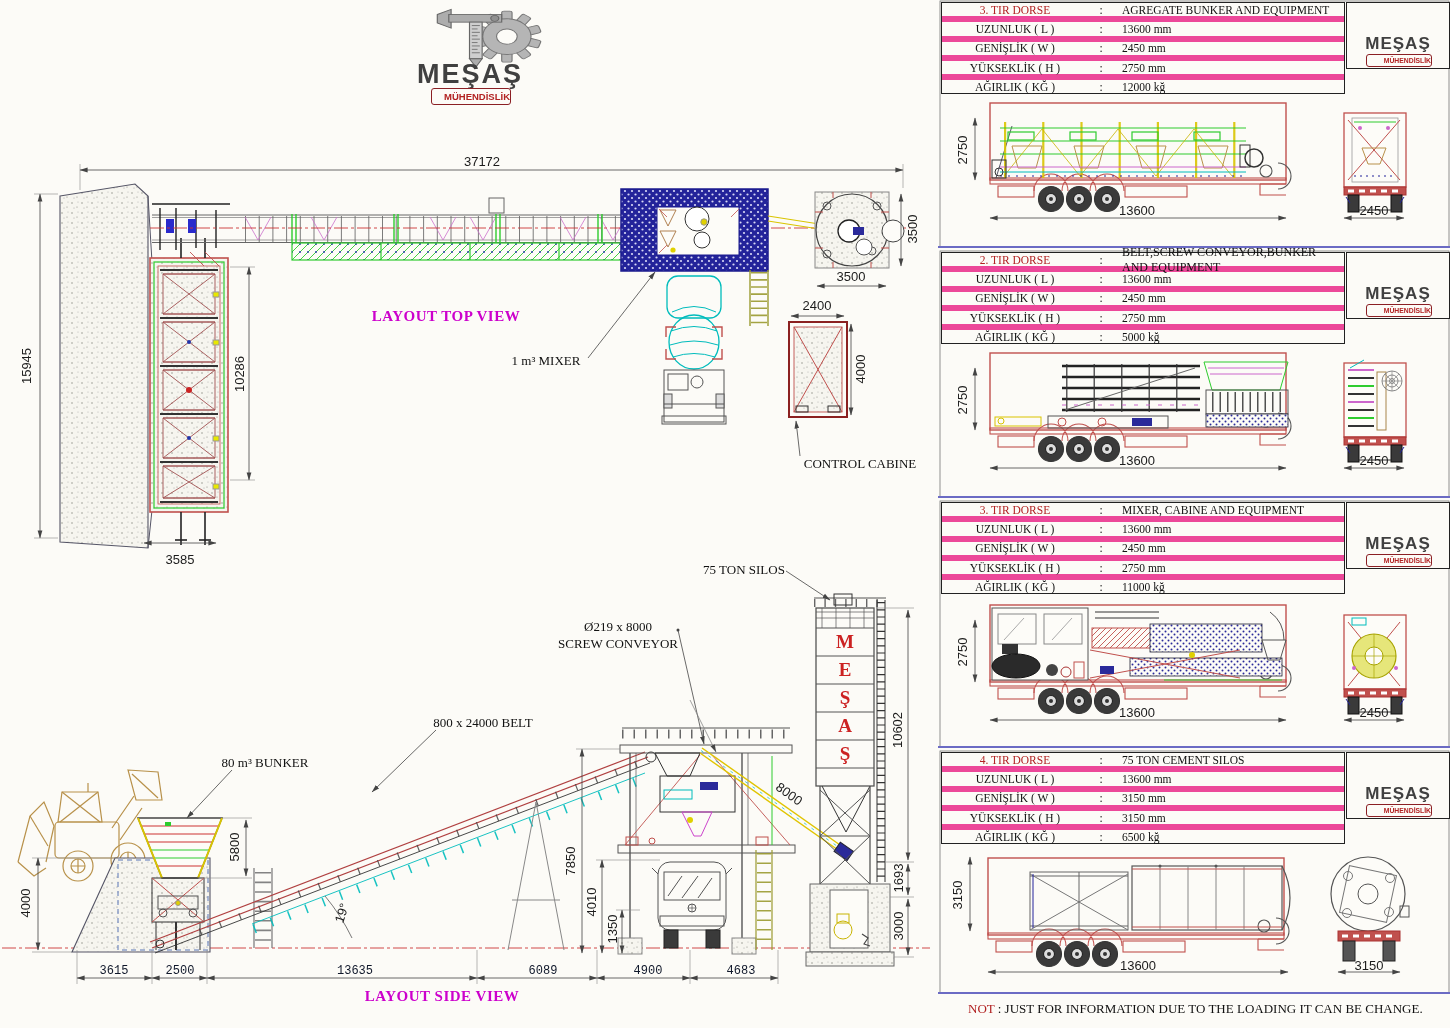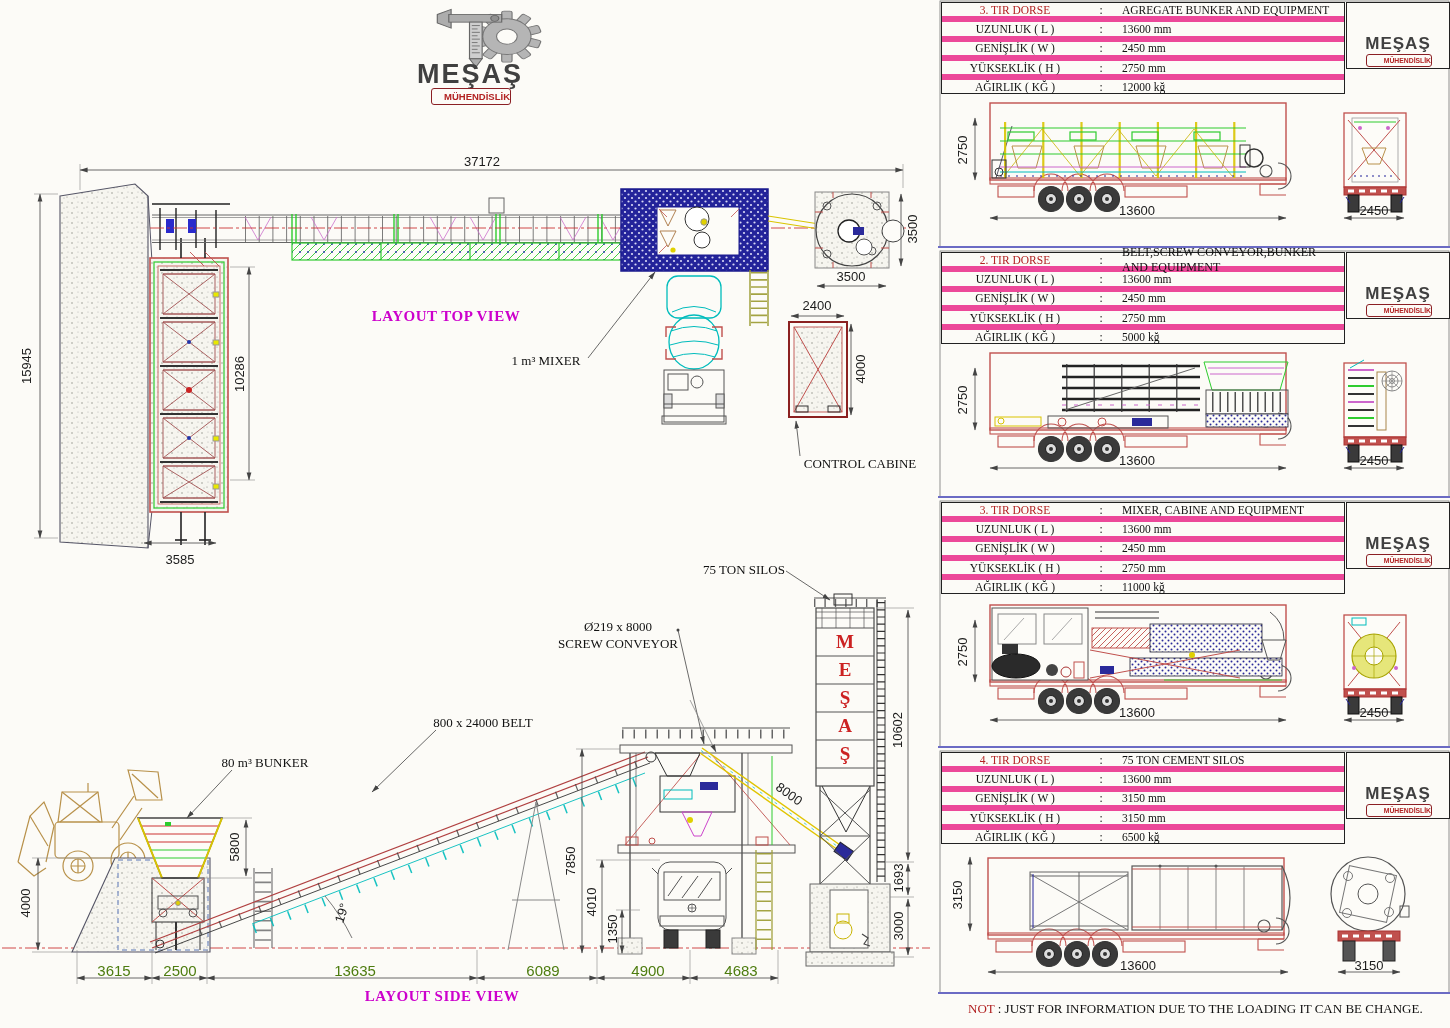--- a/index.html
+++ b/index.html
@@ -3,21 +3,21 @@
 <meta charset="utf-8">
 <style>
   html,body{margin:0;padding:0;background:#e8e8e8;}
   #root{position:relative;width:1450px;height:1028px;background:#fcfbf7;overflow:hidden;
         font-family:"Liberation Serif",serif;}
   #art{position:absolute;left:0;top:0;}
   .t{position:absolute;white-space:nowrap;line-height:1.05;}
   .c{transform:translate(-50%,-50%);}
   .cv{transform:translate(-50%,-50%) rotate(-90deg);}
   .dim{font-family:"Liberation Sans",sans-serif;font-size:13px;color:#1c1c1c;}
-  .dimb{font-family:Liberation Sans, sans-serif;font-size:15px;color:#4d7c0f;}
+  .dimb{font-family:Liberation Mono, monospace;font-size:12px;color:#0f172a;}
   .lbl{font-family:"Liberation Serif",serif;font-size:13px;color:#111;}
   .cap{font-family:"Liberation Serif",serif;font-weight:bold;font-size:15px;color:#cc00cc;letter-spacing:.5px;}
   .brand{font-family:"Liberation Sans",sans-serif;font-weight:bold;color:#404040;letter-spacing:2px;}
   .brandbox{position:absolute;border:1.4px solid #8b1f24;border-radius:3px;text-align:right;
             color:#b22222;font-family:"Liberation Sans",sans-serif;font-weight:bold;}
   .siloletter{font-family:"Liberation Serif",serif;font-weight:bold;font-size:19px;color:#cc2222;}
   .ttable{position:absolute;left:941px;width:402px;border:1.2px solid #222;background:#fcfbf7;}
   .trow{display:flex;height:13.3px;border-top:6px solid #ec4899;font-size:11.5px;
         font-family:"Liberation Serif",serif;color:#111;align-items:center;}
   .trow:first-child{border-top:none;}

